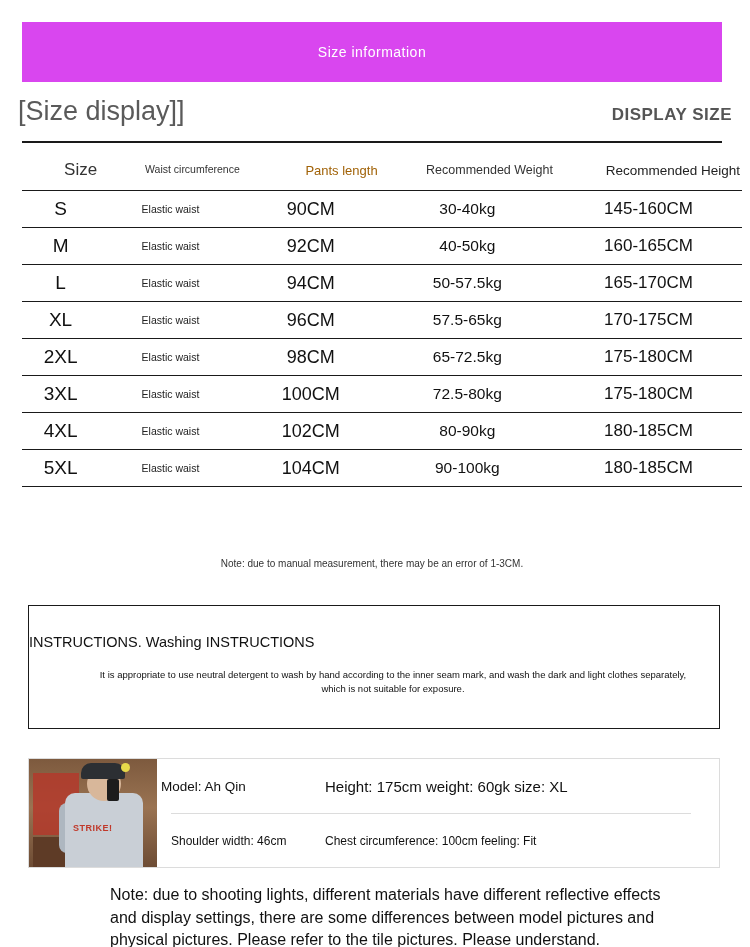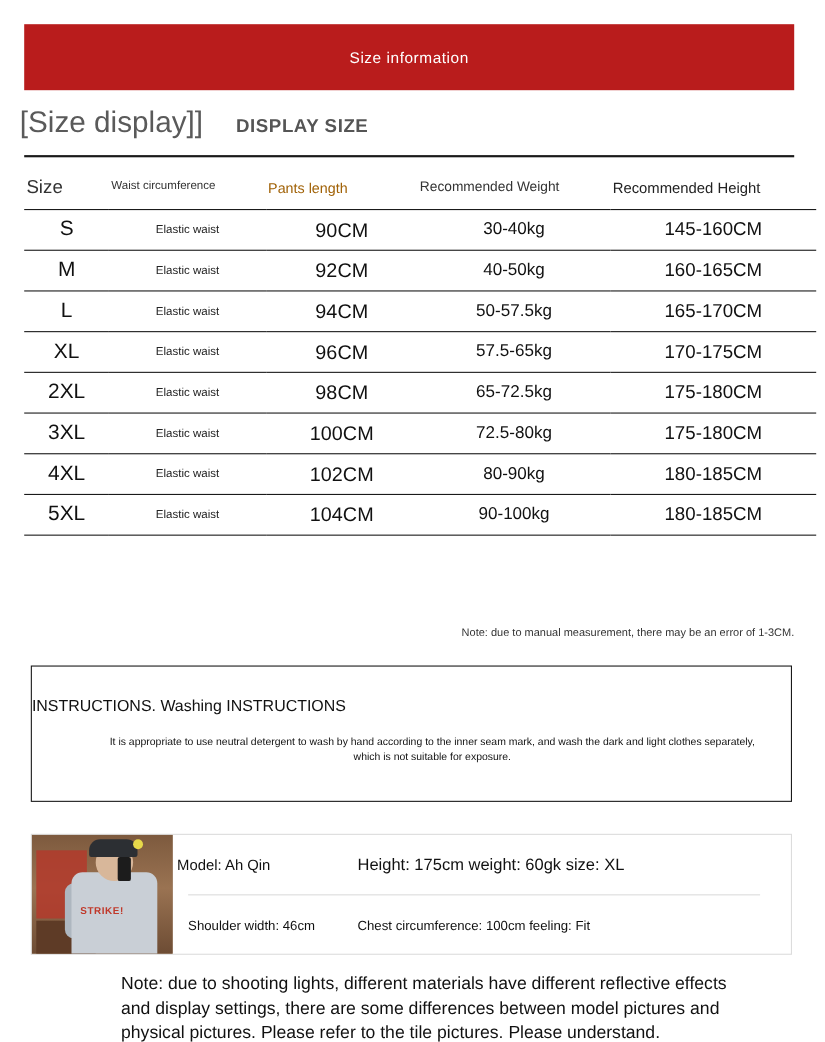--- a/index.html
+++ b/index.html
@@ -22,40 +22,41 @@
     height: 947px;
   }
 
   
   .banner {
     position: absolute;
     left: 22px;
     top: 22px;
     width: 700px;
     height: 60px;
-    background: #b91c1c;
+    background: #d946ef;
     display: flex;
     align-items: center;
     justify-content: center;
   }
   .banner-title {
     color: #ffffff;
     font-size: 14px;
     letter-spacing: 0.5px;
   }
 
   
   .title-row {
     position: absolute;
     left: 18px;
     top: 96px;
     width: 714px;
     display: flex;
     align-items: baseline;
     gap: 10px;
+    justify-content: space-between;
   }
   .title-cn {
     font-size: 27px;
     color: #5a5a5a;
     font-weight: 400;
     letter-spacing: 0px;
   }
   .title-en {
     font-size: 17px;
     font-weight: bold;
@@ -86,21 +87,21 @@
     table-layout: fixed;
   }
   table.size-table col.c0 { width: 66px; }
   table.size-table col.c1 { width: 122px; }
   table.size-table col.c2 { width: 118px; }
   table.size-table col.c3 { width: 150px; }
   table.size-table col.c4 { width: 160px; }
 
   table.size-table th {
     font-weight: normal;
-    text-align: left;
+    text-align: right;
     padding: 8px 2px 10px 2px;
     vertical-align: middle;
     border-bottom: 1.5px solid #1a1a1a;
   }
   .th-size {
     font-size: 17px;
     color: #333;
   }
   .th-small {
     font-size: 10.5px;
@@ -148,24 +149,23 @@
   }
   table.size-table tr:last-child td {
     border-bottom: 1.5px solid #1a1a1a;
   }
 
   .note-measure {
     position: absolute;
     left: 22px;
     top: 558px;
     width: 700px;
-    text-align: right;
+    text-align: center;
     font-size: 10px;
     color: #333;
-    margin-top: 12px;
   }
 
   
   .instructions {
     position: absolute;
     left: 28px;
     top: 605px;
     width: 692px;
     height: 124px;
     border: 1px solid #1a1a1a;

